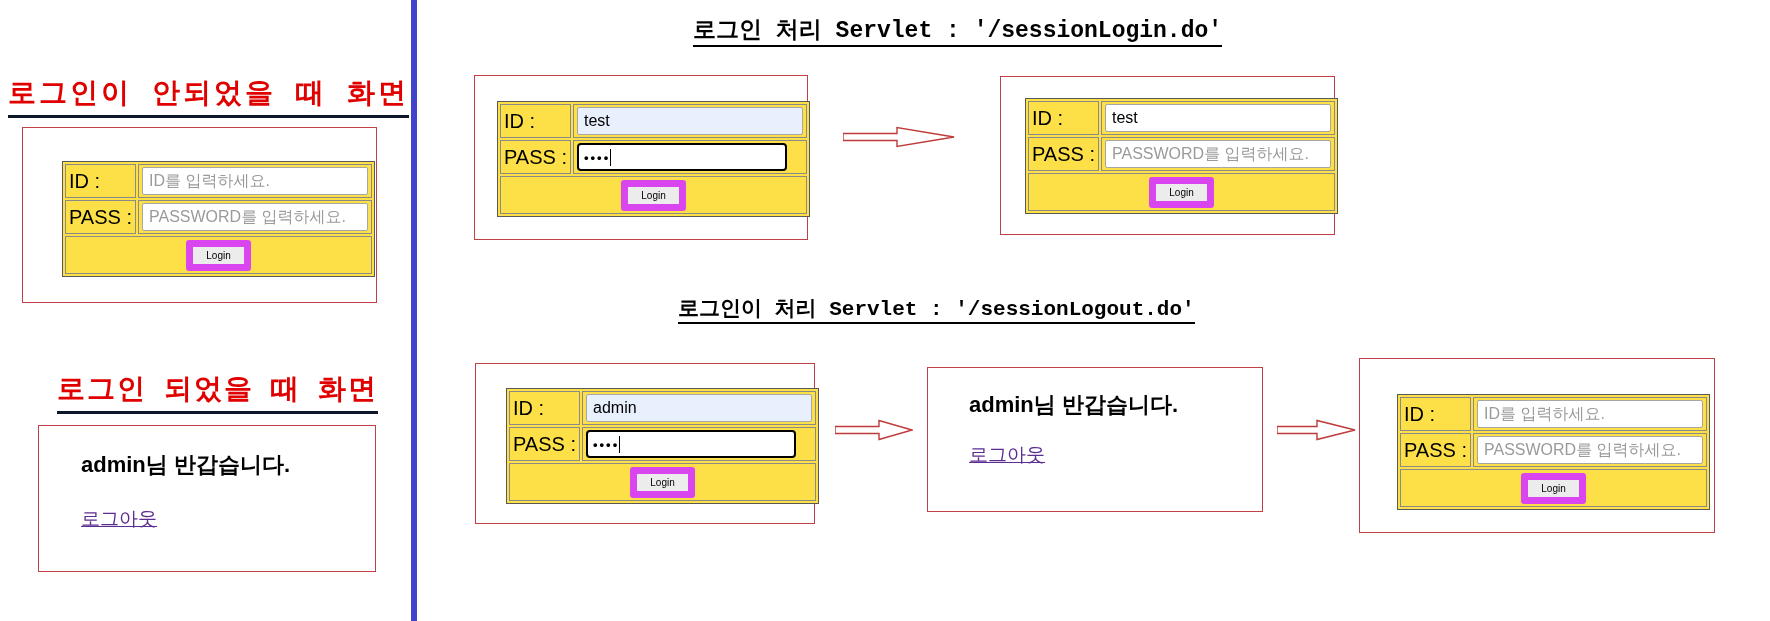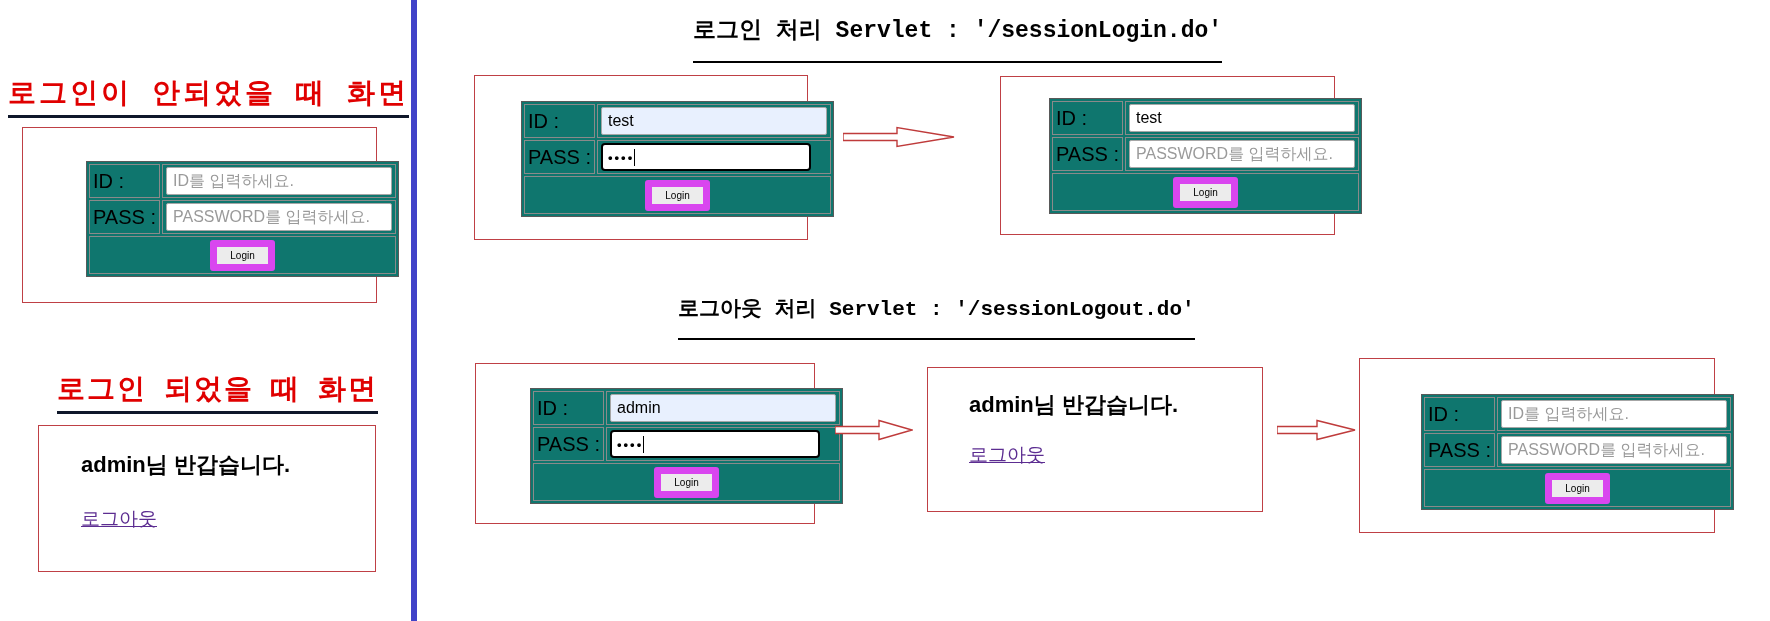--- a/index.html
+++ b/index.html
@@ -7,23 +7,23 @@
          font-family:"Liberation Sans", sans-serif;color:#000;}
 
   
   .abs{position:absolute;}
   .red-box{position:absolute;border:1px solid #bf4045;background:#fff;box-sizing:border-box;}
 
   .mono-title{font-family:"Liberation Mono","DejaVu Sans Mono",monospace;font-weight:bold;white-space:nowrap;}
   .red-heading{font-family:"Liberation Serif",serif;font-weight:bold;color:#e00000;
                border-bottom:3px solid #0f172a;padding-bottom:3px;white-space:nowrap;}
   .black-heading{font-family:"Liberation Mono","DejaVu Sans Mono",monospace;font-weight:bold;color:#000;
-                 border-bottom:2px solid #000;padding-bottom:16px;white-space:nowrap;}
-
-  table.login{border-collapse:separate;border-spacing:2px;border:1px solid #595959;background:#0f766e;margin-left:24px;}
+                 border-bottom:2px solid #000;padding-bottom:0;white-space:nowrap;}
+
+  table.login{border-collapse:separate;border-spacing:2px;border:1px solid #595959;background:#fde047;}
   table.login td{border:1px solid #8a8a8a;padding:2px 3px;vertical-align:middle;}
   td.lblcell{width:58px;font-size:20px;color:#000;white-space:nowrap;padding-left:5px;}
   td.btncell{text-align:center;height:32px;}
 
   input.txt{width:226px;height:28px;box-sizing:border-box;border:1px solid #a6a6a6;border-radius:2px;
             font-family:"Liberation Sans",sans-serif;font-size:16px;padding:0 6px;color:#000;background:#fff;}
   input.txt::placeholder{color:#9a9a9a;opacity:1;}
   input.autofill{background:#e8f0fe;}
 
   .pwbox{width:210px;height:28px;box-sizing:border-box;border:2px solid #000;border-radius:4px;
@@ -125,21 +125,21 @@
       </tr>
       <tr>
         <td class="btncell" colspan="2">
           <button class="login-btn">Login</button>
         </td>
       </tr>
     </tbody>
       </table>
   </div>
 
-  <div class="abs black-heading" style="left:678px;top:294px;font-size:21px;">로그아웃 처리 Servlet : '/sessionLogout.do'</div>
+  <div class="abs black-heading" style="left:678px;top:294px;font-size:21px;">로그인이 처리 Servlet : '/sessionLogout.do'</div>
 
   <div class="red-box" style="left:475px;top:363px;width:340px;height:161px;">
     <table class="login abs" style="left:30px;top:24px;">
       <tbody>
           <tr>
         <td class="lblcell">ID :</td>
         <td><input class="txt autofill" type="text" value="admin" style=""></td>
       </tr>
       <tr>
         <td class="lblcell">PASS :</td>

